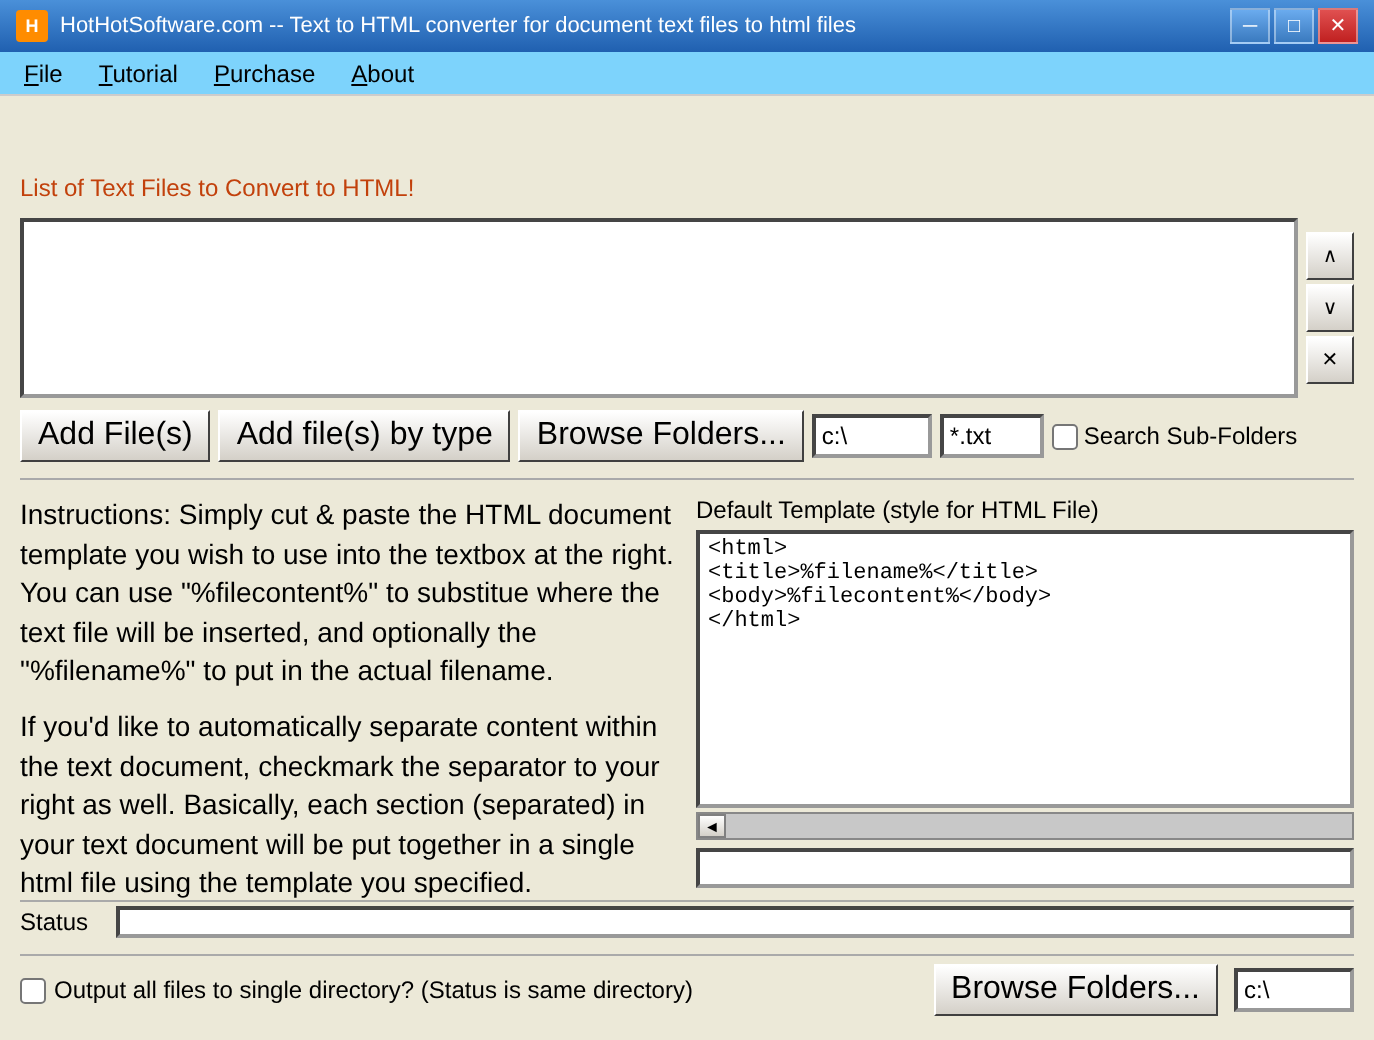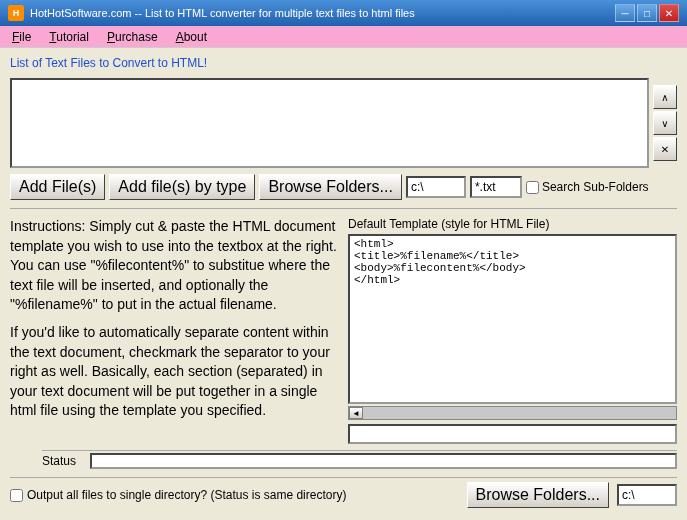--- a/index.html
+++ b/index.html
@@ -54,21 +54,21 @@
       font-size: 10px;
       cursor: pointer;
       display: flex;
       align-items: center;
       justify-content: center;
     }
     .title-btn.close { background: linear-gradient(to bottom, #e05050, #c02020); }
 
     
     .menu-bar {
-      background: #f9a8d4;
+      background: #7dd3fc;
       border-bottom: 1px solid #ccc;
       padding: 2px 4px;
       display: flex;
       gap: 2px;
       height: 22px;
       align-items: center;
     }
     .menu-item {
       padding: 2px 8px;
       cursor: pointer;
@@ -83,22 +83,23 @@
       padding: 8px 10px;
       height: calc(520px - 48px);
       display: flex;
       flex-direction: column;
       gap: 6px;
     }
 
     
     .list-label {
       font-size: 12px;
-      color: #1d4ed8;
+      color: #c2410c;
       margin-bottom: 2px;
+      margin-top: 31px;
     }
 
     .file-list-container {
       display: flex;
       gap: 4px;
       flex: 0 0 auto;
     }
     .file-list-box {
       flex: 1;
       height: 90px;
@@ -226,21 +227,20 @@
     }
 
     
     .status-bar {
       display: flex;
       align-items: center;
       gap: 8px;
       padding: 2px 0;
       border-top: 1px solid #aaa;
       flex: 0 0 auto;
-      margin-left: 32px;
     }
     .status-label {
       font-size: 12px;
       color: #000;
       min-width: 40px;
     }
     .status-progress {
       flex: 1;
       height: 16px;
       border: 2px inset #999;
@@ -307,21 +307,21 @@
       height: 100%;
       background: #c8c8c8;
     }
   </style>
 </head>
 <body>
 
 <div class="title-bar">
   <div class="title-bar-left">
     <div class="title-icon">H</div>
-    <span>HotHotSoftware.com -- List to HTML converter for multiple text files to html files</span>
+    <span>HotHotSoftware.com -- Text to HTML converter for document text files to html files</span>
   </div>
   <div class="title-bar-controls">
     <button class="title-btn">─</button>
     <button class="title-btn">□</button>
     <button class="title-btn close">✕</button>
   </div>
 </div>
 
 <div class="menu-bar">
   <div class="menu-item">

